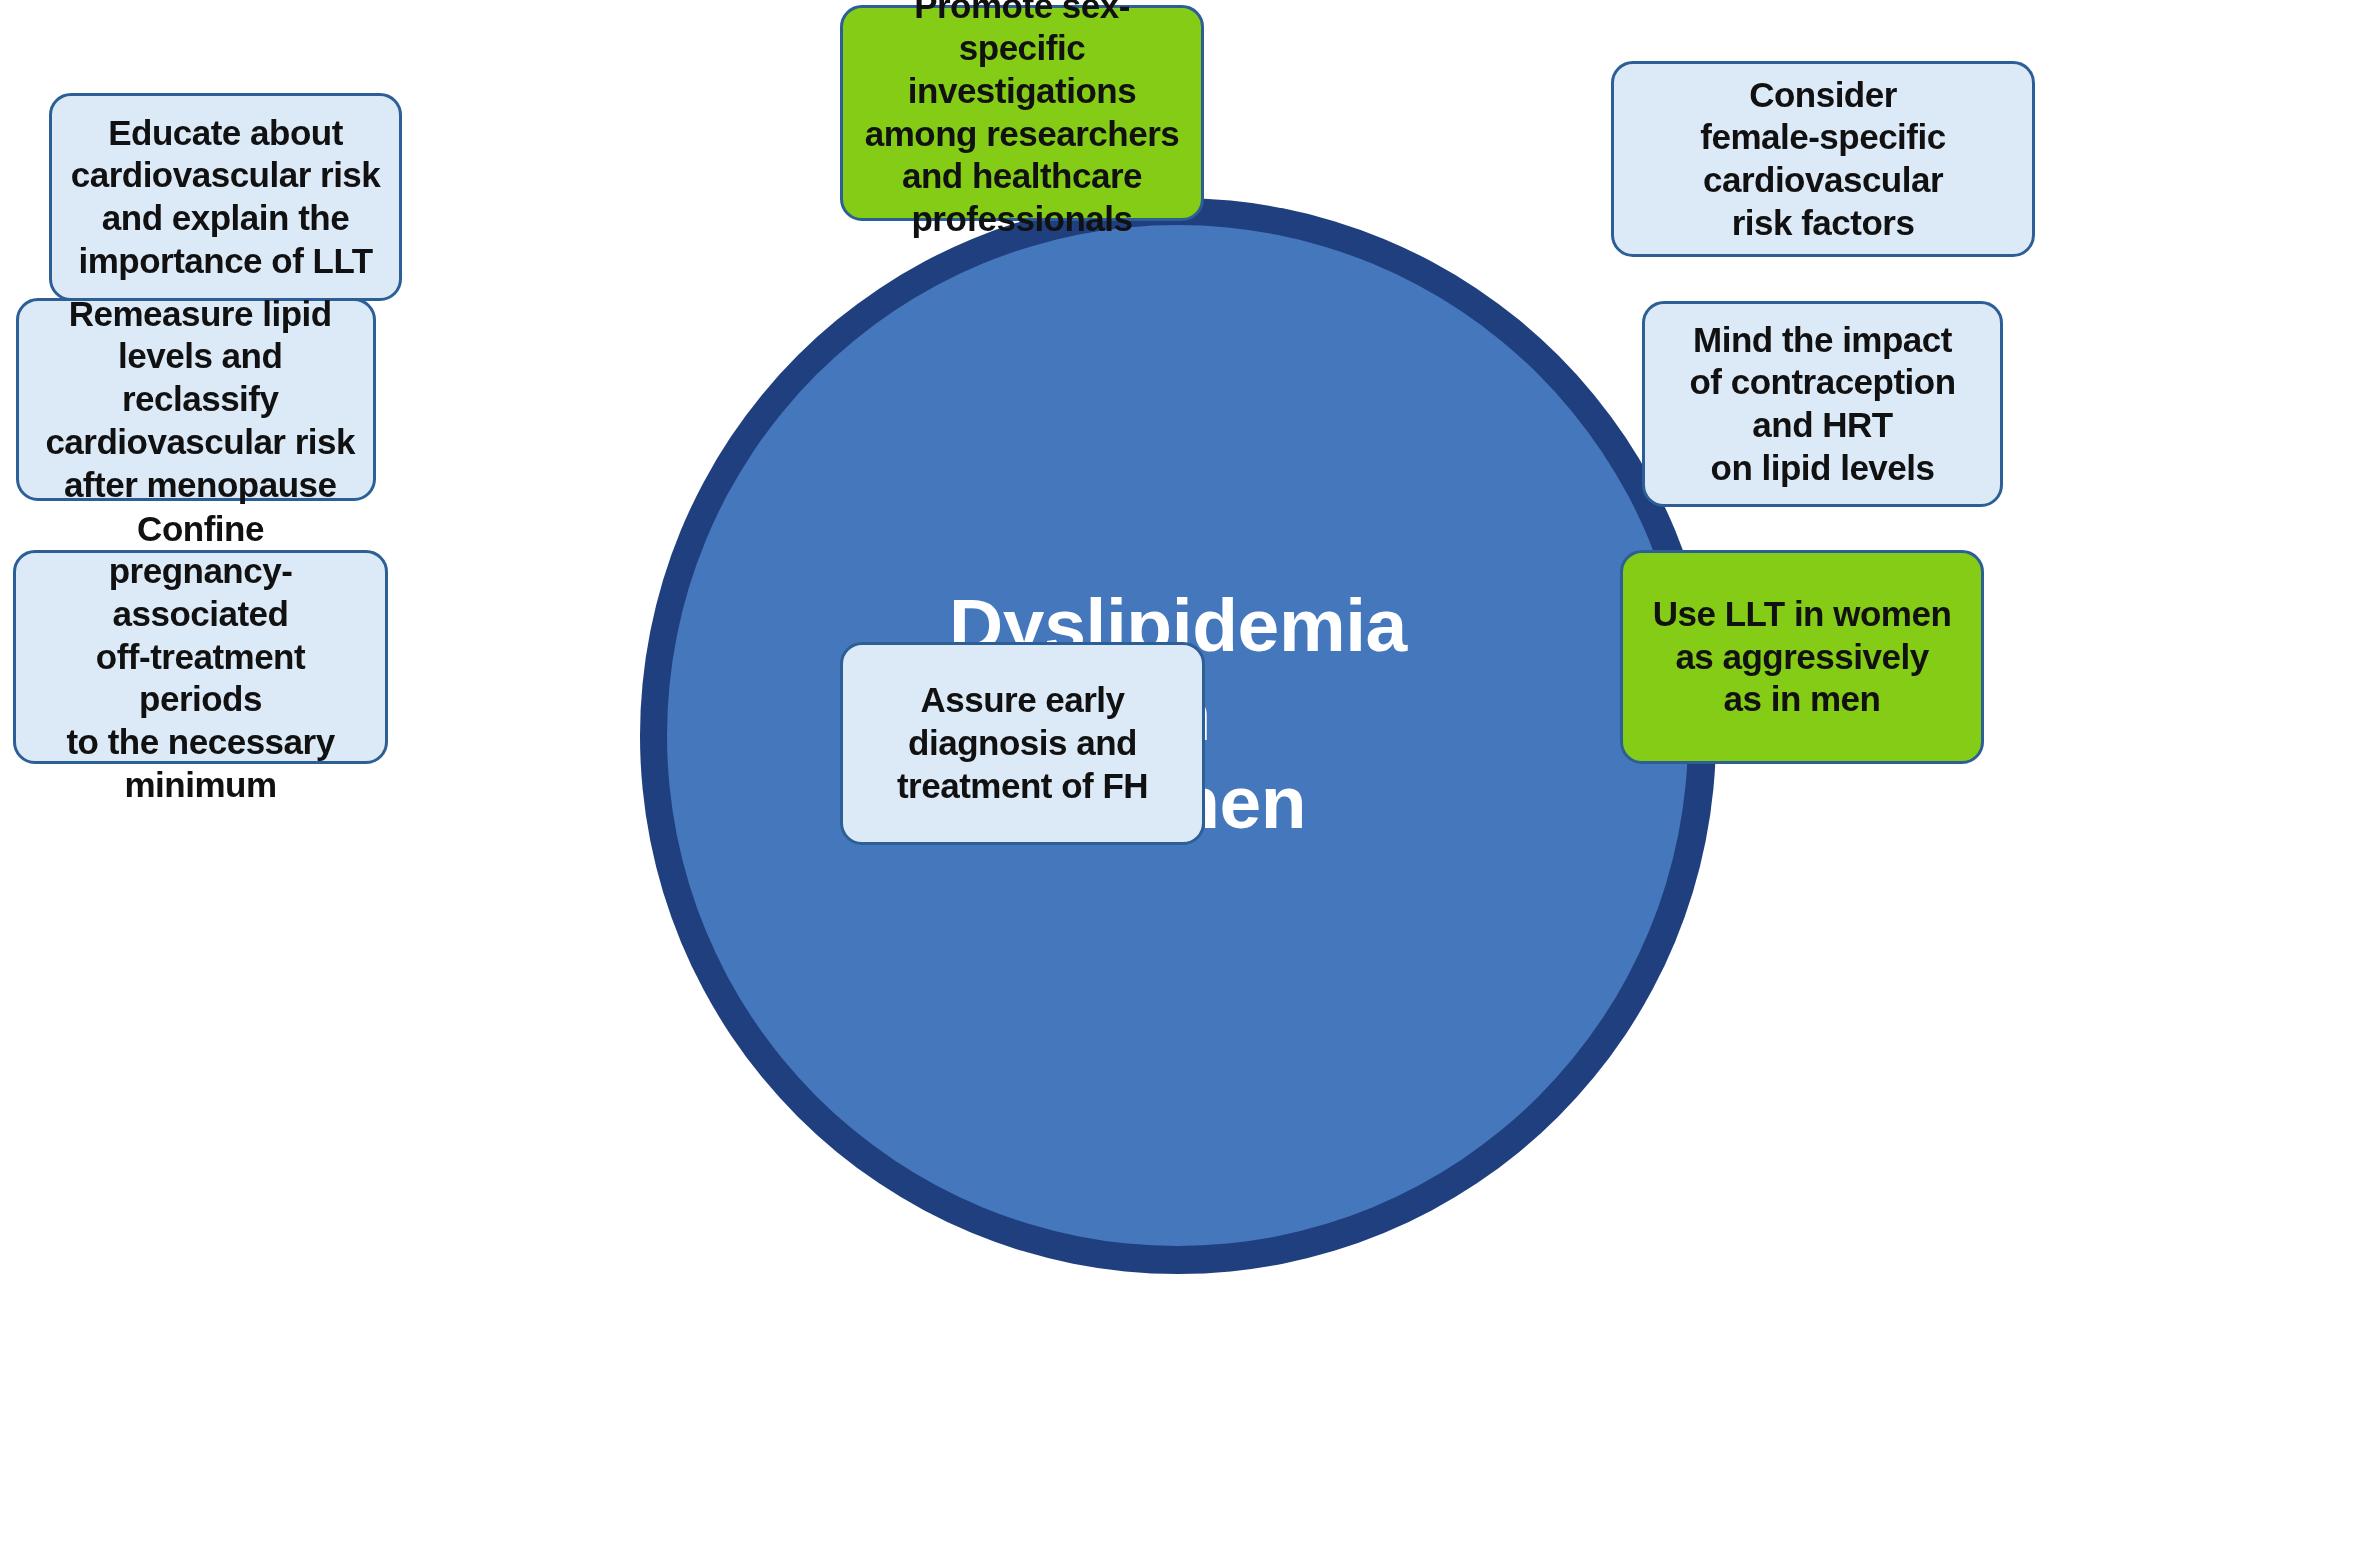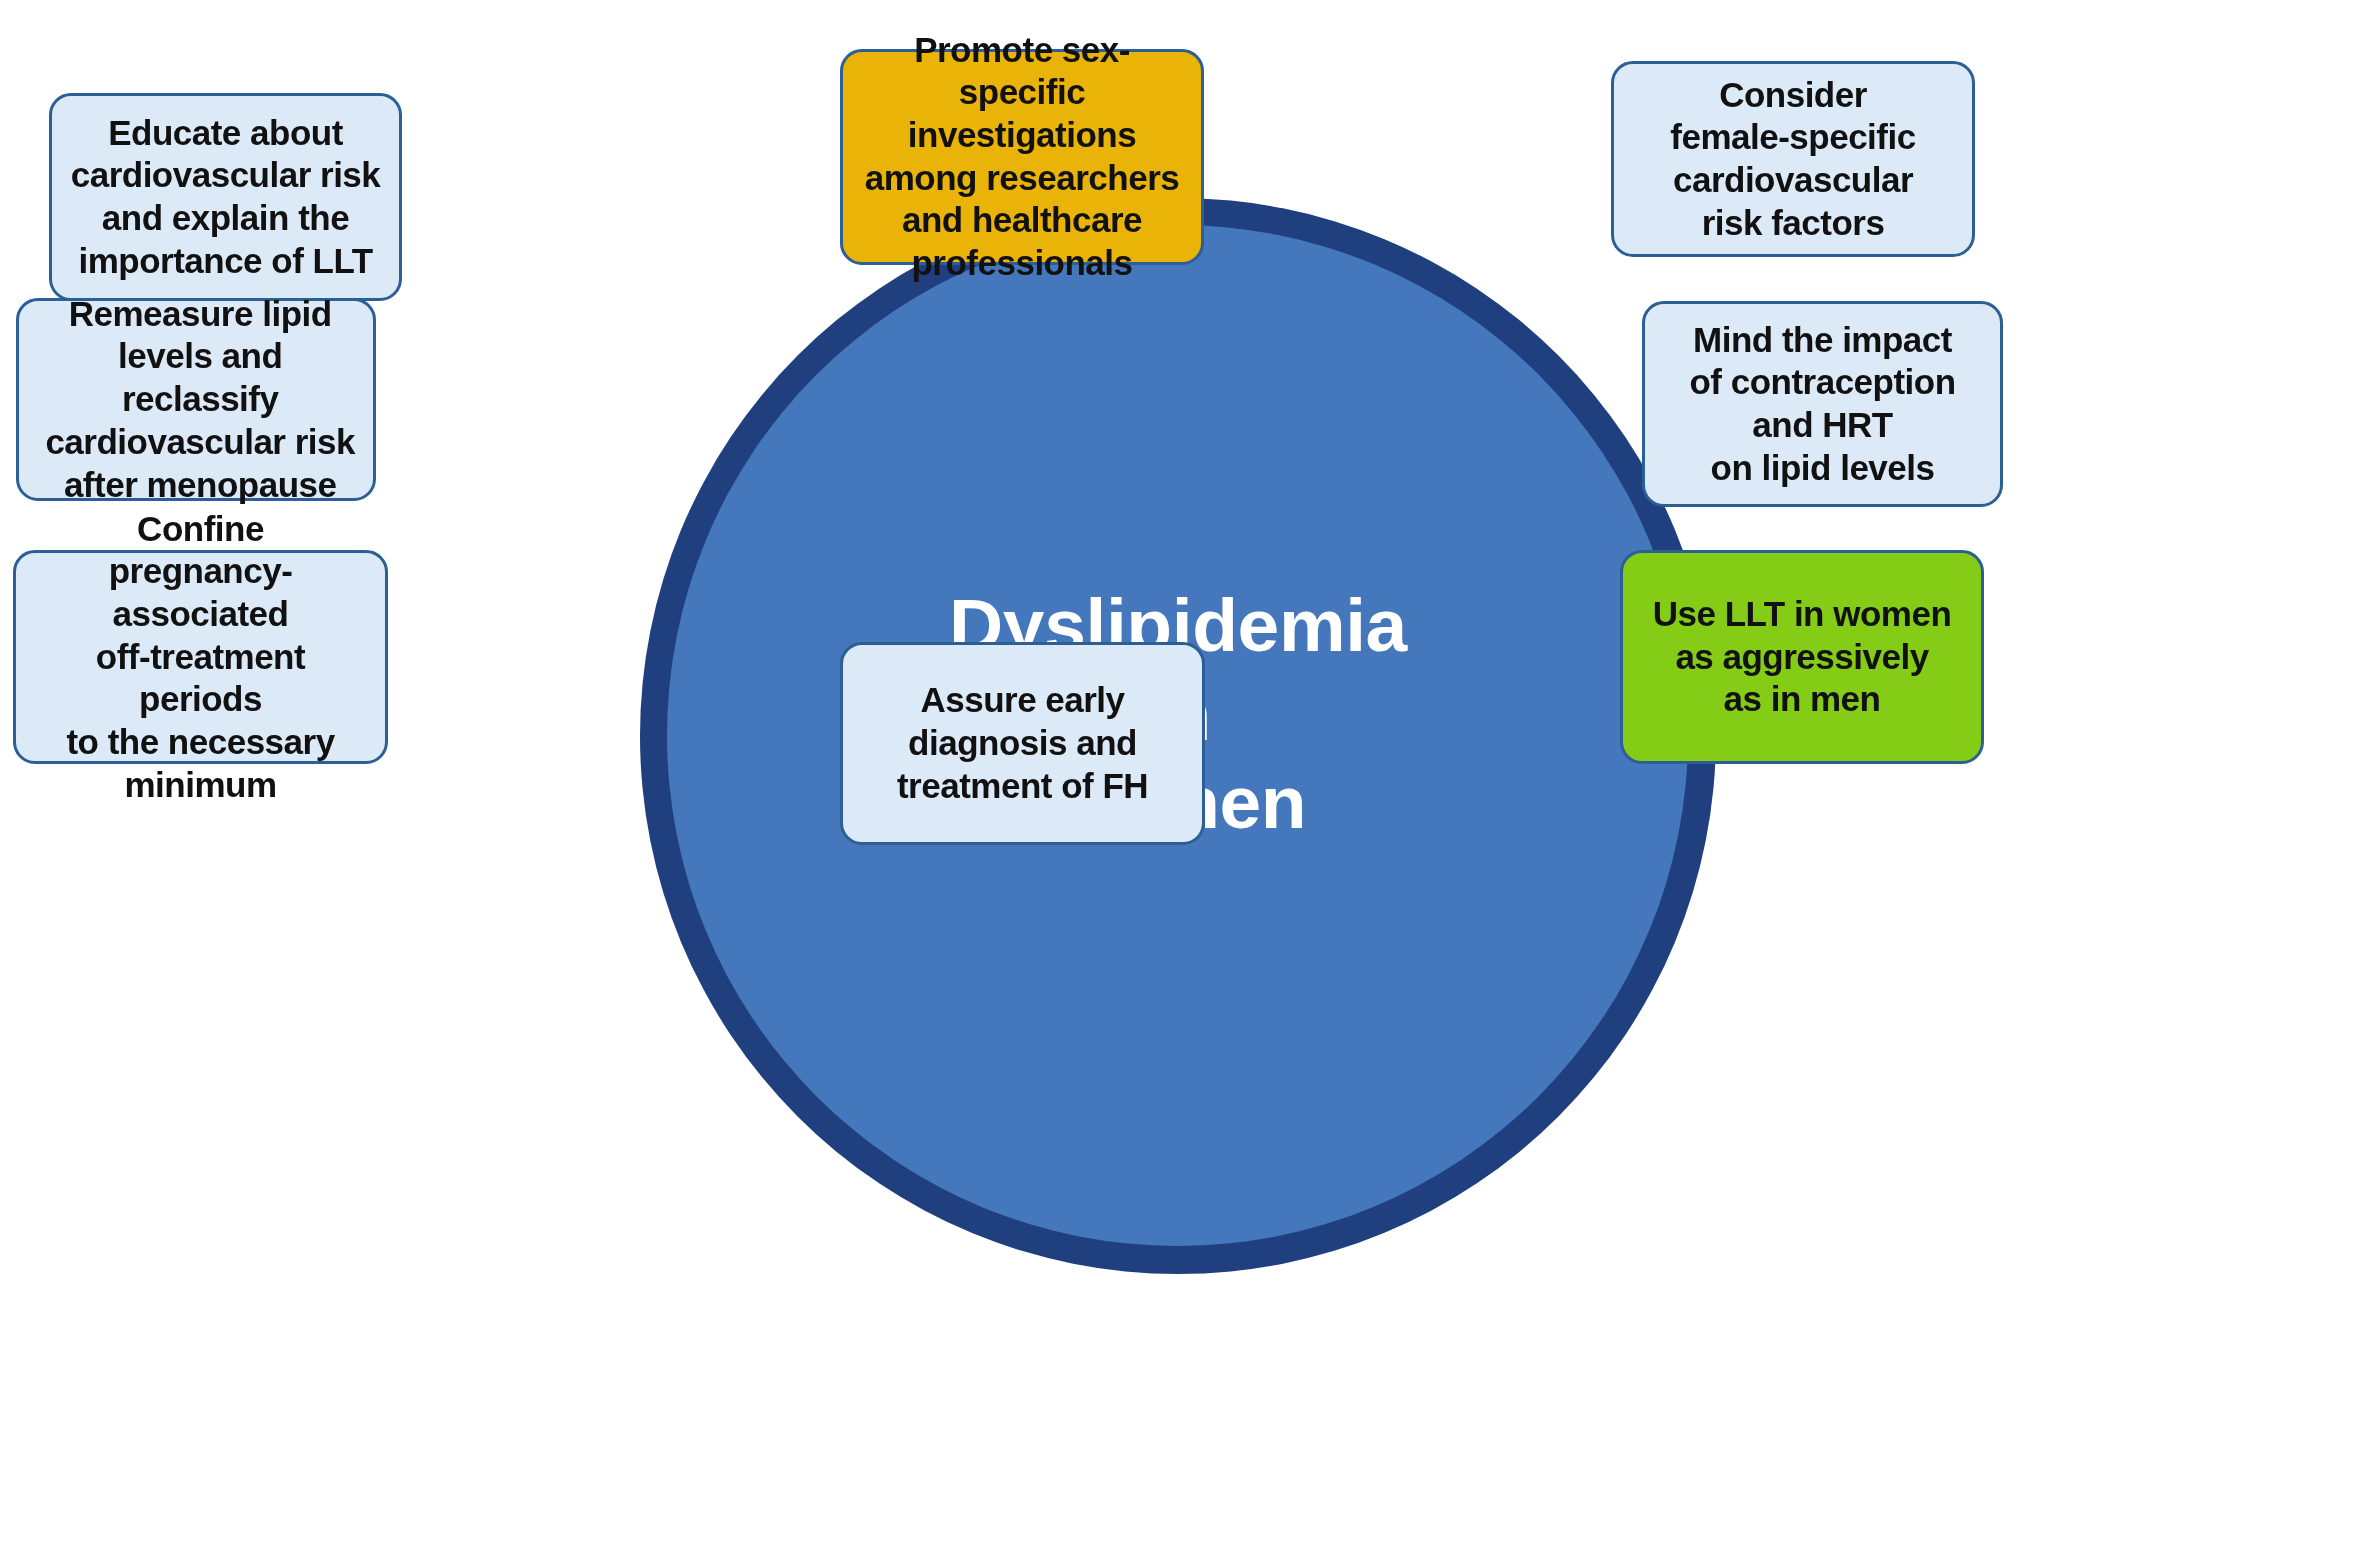--- a/index.html
+++ b/index.html
@@ -68,21 +68,21 @@
     letter-spacing: -0.5px;
     padding: 7.9px 14px;
     white-space: pre-line;
   }
 
   
   #node-educate      { left: 49px;   top: 93px;  width: 353px;  height: 208px; }
   
   #node-promote      { left: 840px; top: 4.7px;    width: 364px;  height: 216px; }
   
-  #node-consider     { left: 1611px; top: 61px;   width: 364px;  height: 196px; }
+  #node-consider     { left: 1611px; top: 61px;   width: 424px;  height: 196px; }
   
   #node-remeasure    { left: 15.7px;   top: 298px;  width: 360px;  height: 203px; padding-left: 23px; }
   
   #node-mind         { left: 1642px; top: 301px;  width: 361px;  height: 206px; }
   
   #node-confine      { left: 13px;   top: 550px;  width: 375px;  height: 214px; }
   
   #node-assure       { left: 840px; top: 601px;  width: 365px;  height: 203px; }
   
   #node-use          { left: 1620px; top: 550px;  width: 364px;  height: 214px; }
@@ -99,21 +99,21 @@
 in
 women</div>
 
   <div class="node" id="node-educate" style="background: rgb(220, 233, 247); border-color: rgb(44, 95, 150); color: rgb(17, 17, 17);">
     <span>Educate about
 cardiovascular risk
 and explain the
 importance of LLT</span>
   </div>
 
-  <div class="node" id="node-promote" style="background: #eab308; border-color: rgb(44, 95, 150); color: rgb(17, 17, 17); margin-top: 44px;">
+  <div class="node" id="node-promote" style="background: #84cc16; border-color: rgb(44, 95, 150); color: rgb(17, 17, 17);">
     <span>Promote sex-specific
 investigations
 among researchers
 and healthcare
 professionals</span>
   </div>
 
   <div class="node" id="node-consider" style="background: rgb(220, 233, 247); border-color: rgb(44, 95, 150); color: rgb(17, 17, 17);">
     <span>Consider
 female-specific

